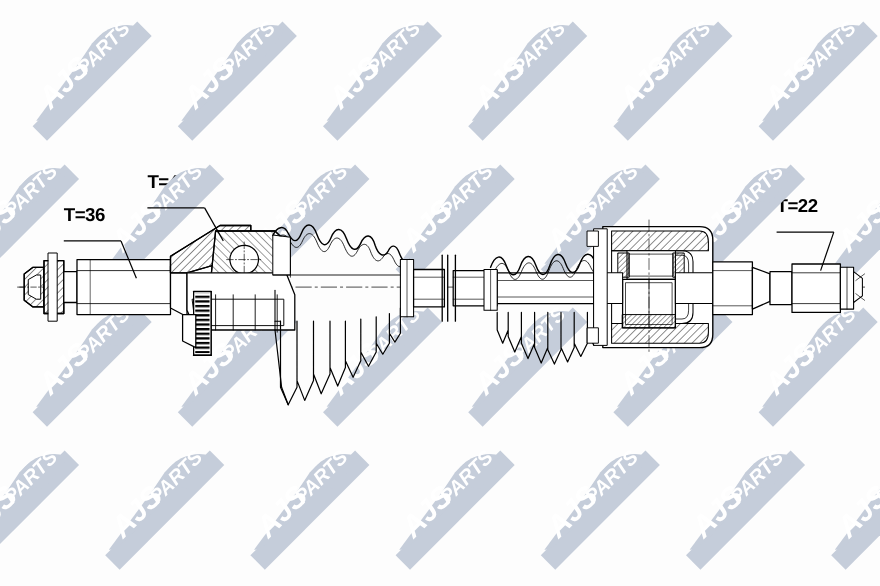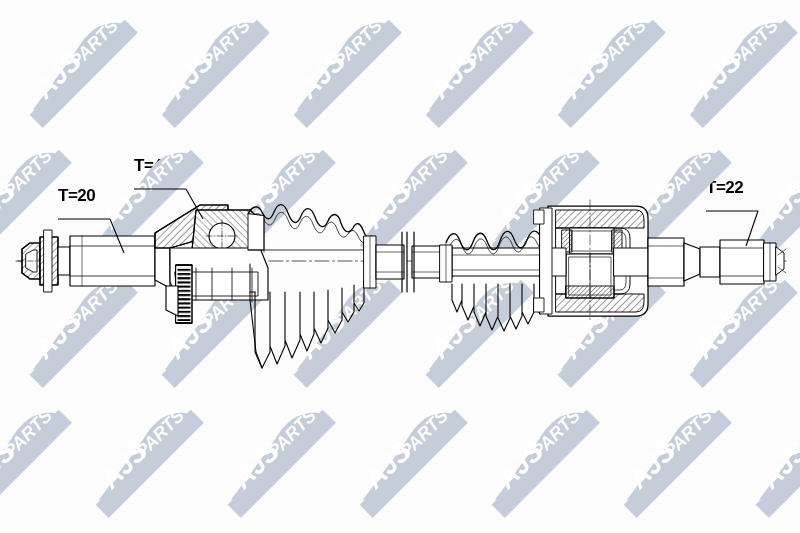--- a/index.html
+++ b/index.html
@@ -464,17 +464,17 @@
       <line x1="110" y1="219" x2="124" y2="253"></line>
 
       <line x1="134" y1="189" x2="186" y2="189"></line>
       <line x1="186" y1="189" x2="203" y2="219"></line>
 
       <line x1="706" y1="211" x2="758" y2="211"></line>
       <line x1="758" y1="211" x2="746" y2="246"></line>
     </g>
   </svg>
 
-  <div class="callout" style="left:58px;  top:187px;">T=20</div>
+  <div class="callout" style="left:58px;  top:187px;">T=36</div>
   <div class="callout" style="left:134px; top:157px;">T=43</div>
   <div class="callout" style="left:706px; top:179px;">T=22</div>
 
 </div>
 
 </body></html>

